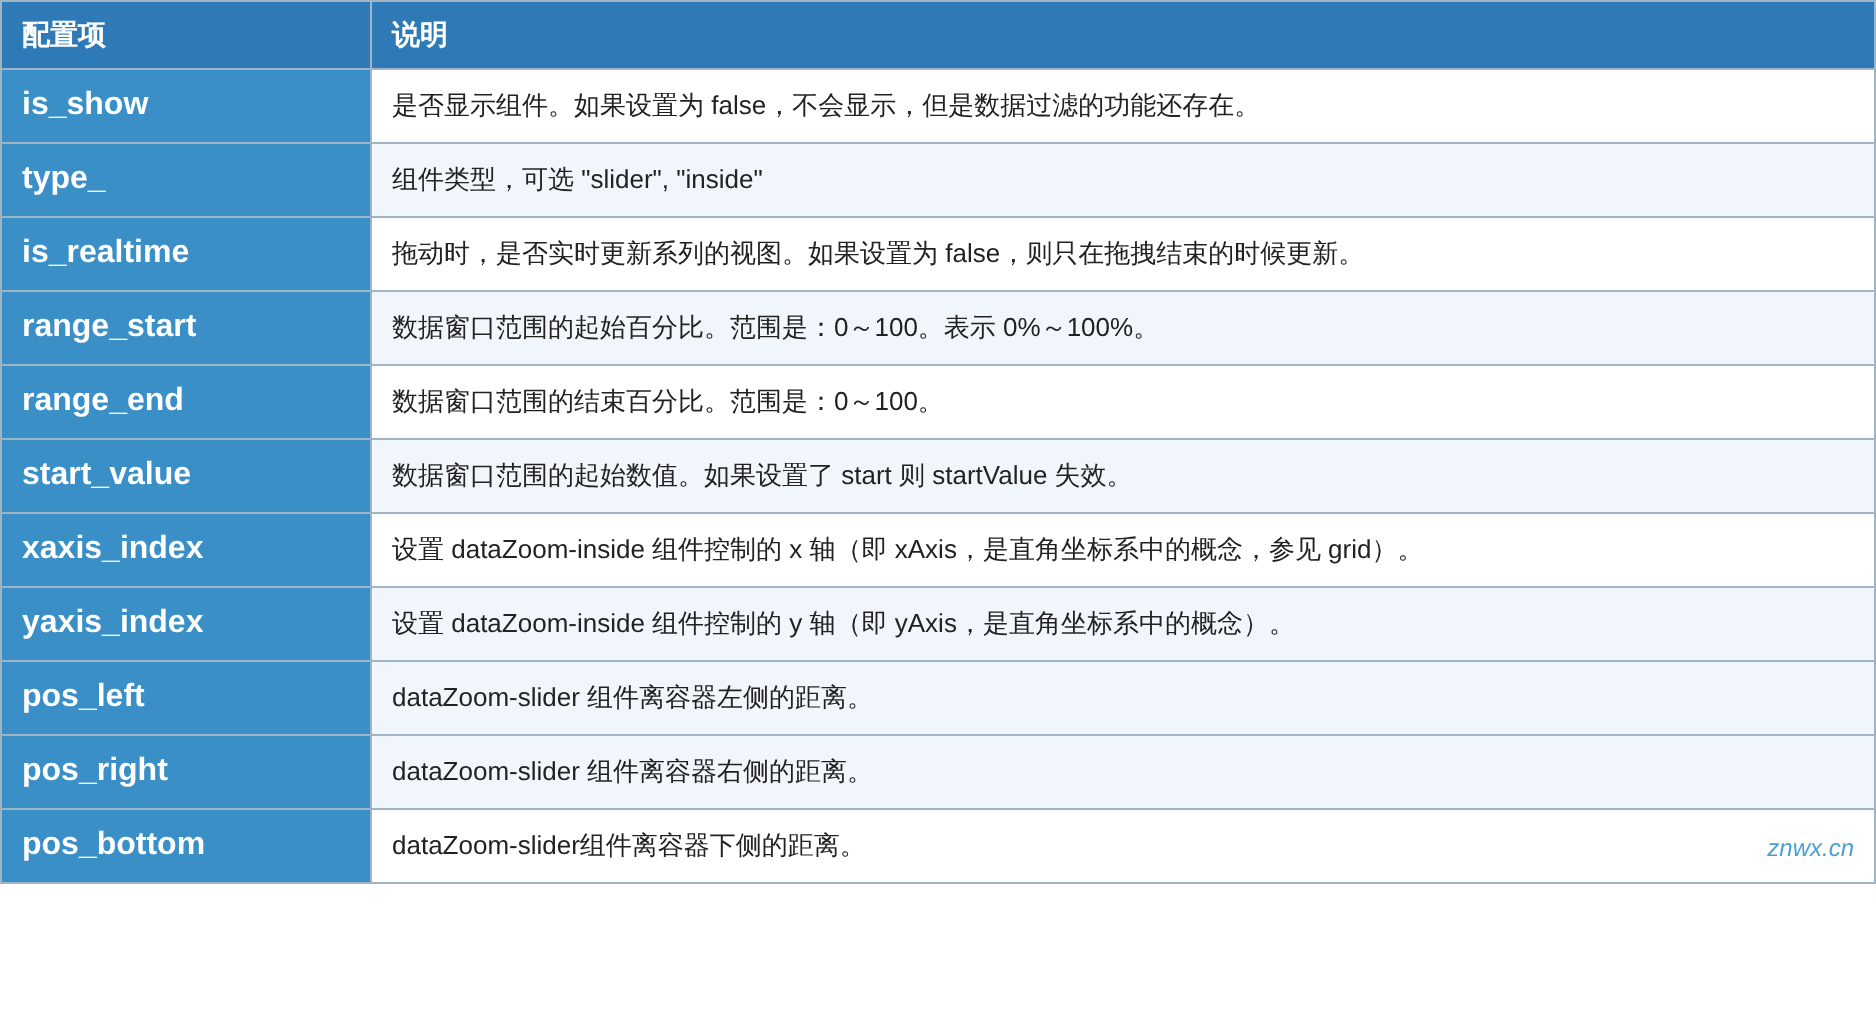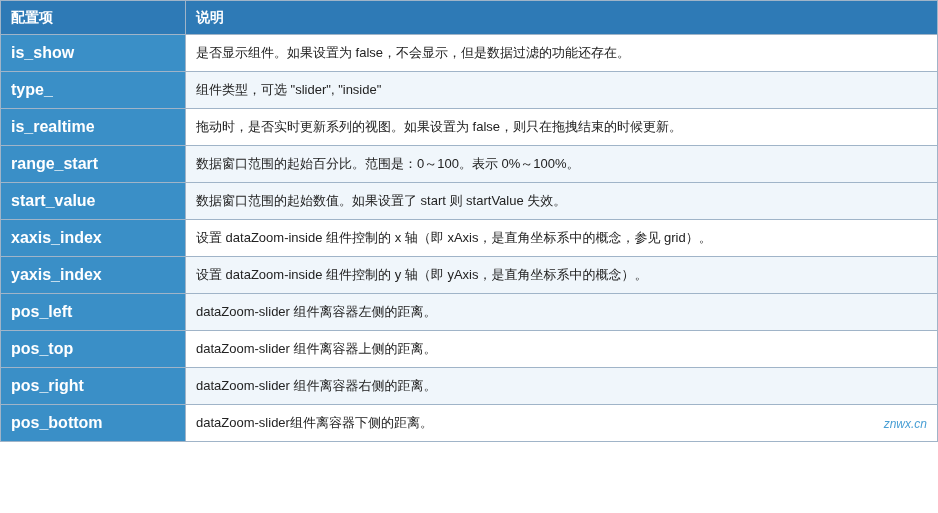--- a/index.html
+++ b/index.html
@@ -91,39 +91,39 @@
         <td class="desc-cell">组件类型，可选 "slider", "inside"</td>
       </tr>
       <tr class="row-odd">
         <td class="config-cell">is_realtime</td>
         <td class="desc-cell">拖动时，是否实时更新系列的视图。如果设置为 false，则只在拖拽结束的时候更新。</td>
       </tr>
       <tr class="row-even">
         <td class="config-cell">range_start</td>
         <td class="desc-cell">数据窗口范围的起始百分比。范围是：0～100。表示 0%～100%。</td>
       </tr>
+      <tr class="row-odd">
+        <td class="config-cell">range_end</td>
+        <td class="desc-cell">数据窗口范围的结束百分比。范围是：0～100。</td>
+      </tr>
       <tr class="row-even">
         <td class="config-cell">start_value</td>
         <td class="desc-cell">数据窗口范围的起始数值。如果设置了 start 则 startValue 失效。</td>
       </tr>
       <tr class="row-odd">
         <td class="config-cell">xaxis_index</td>
         <td class="desc-cell">设置 dataZoom-inside 组件控制的 x 轴（即 xAxis，是直角坐标系中的概念，参见 grid）。</td>
       </tr>
       <tr class="row-even">
         <td class="config-cell">yaxis_index</td>
         <td class="desc-cell">设置 dataZoom-inside 组件控制的 y 轴（即 yAxis，是直角坐标系中的概念）。</td>
       </tr>
       <tr class="row-even">
         <td class="config-cell">pos_left</td>
         <td class="desc-cell">dataZoom-slider 组件离容器左侧的距离。</td>
-      </tr>
-      <tr class="row-odd">
-        <td class="config-cell">pos_top</td>
-        <td class="desc-cell">dataZoom-slider 组件离容器上侧的距离。</td>
       </tr>
       <tr class="row-even">
         <td class="config-cell">pos_right</td>
         <td class="desc-cell">dataZoom-slider 组件离容器右侧的距离。</td>
       </tr>
       <tr class="row-odd">
         <td class="config-cell">pos_bottom</td>
         <td class="desc-cell">
           <div style="display: flex; justify-content: space-between; align-items: flex-end;">
             <span>dataZoom-slider组件离容器下侧的距离。</span>

